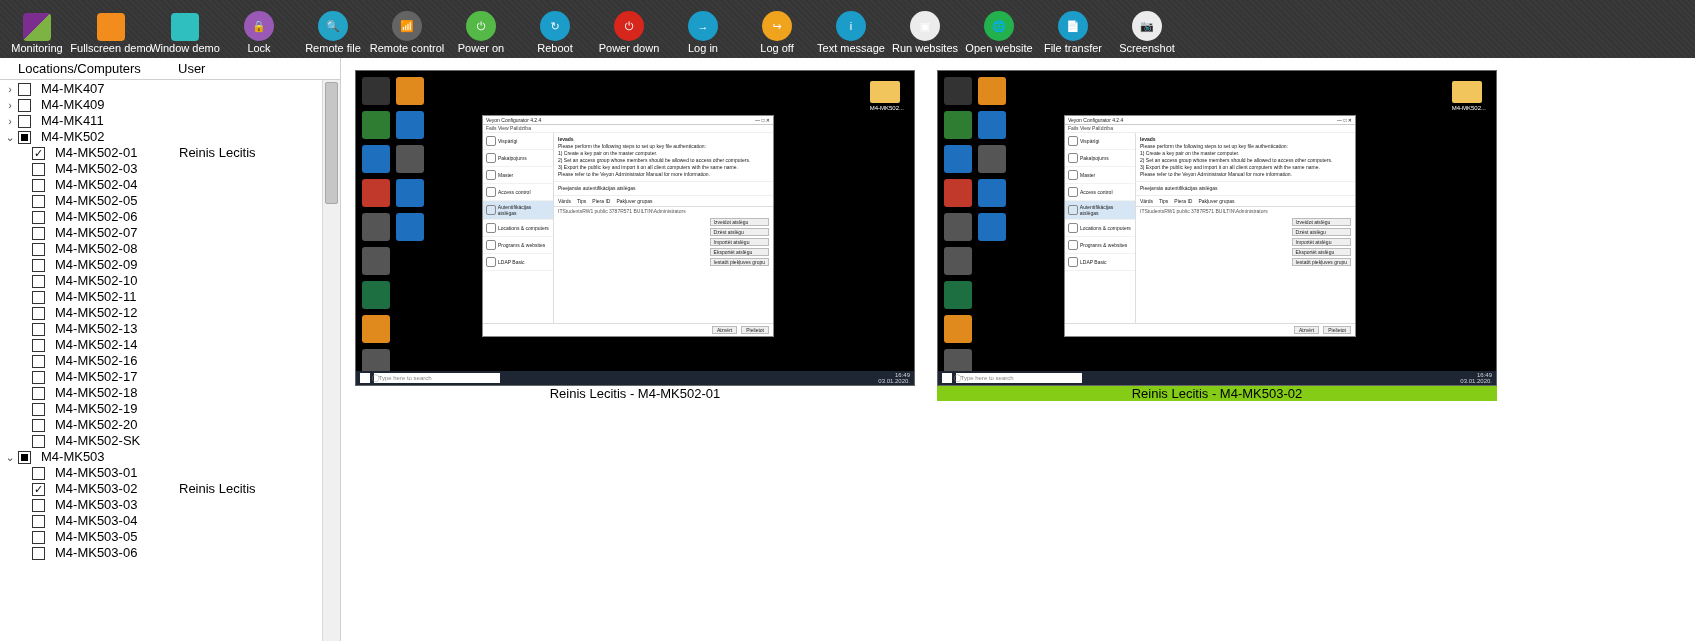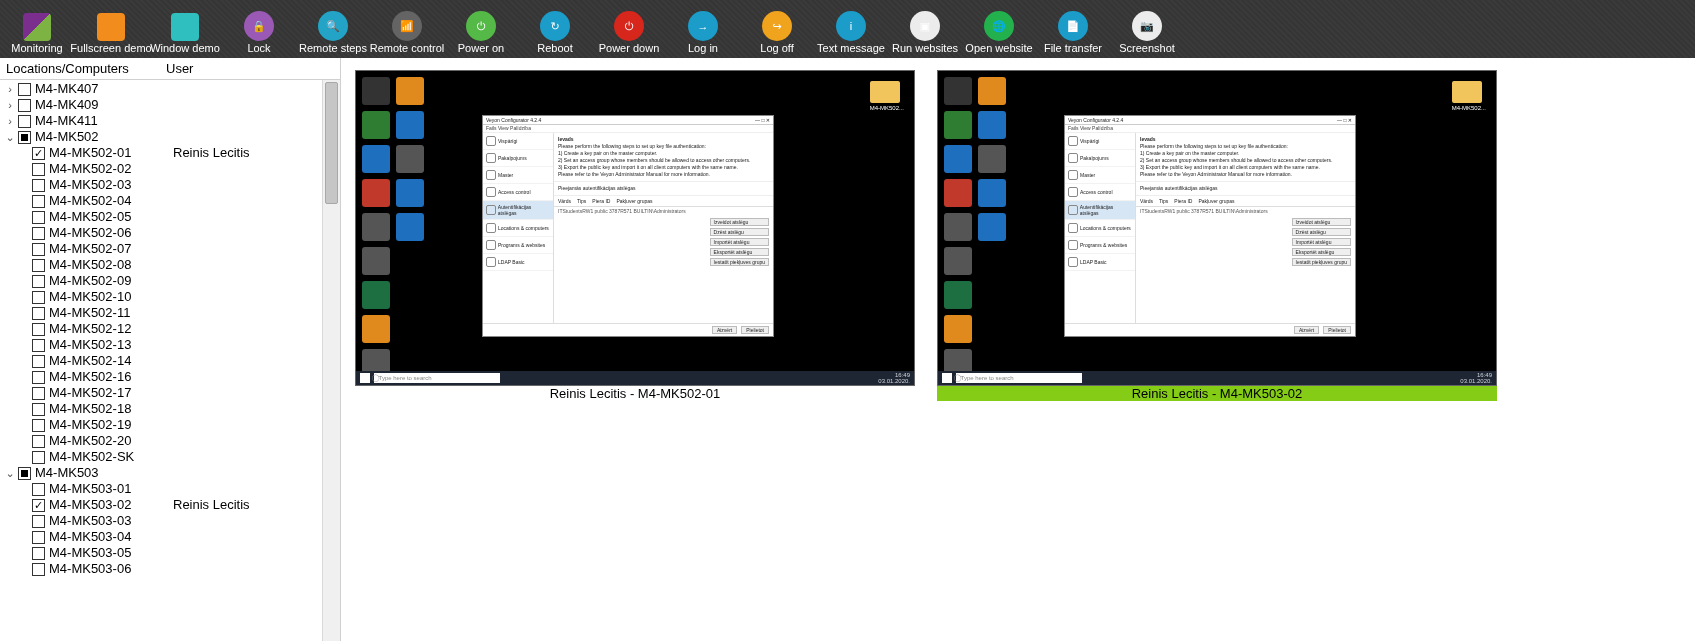--- a/index.html
+++ b/index.html
@@ -73,40 +73,40 @@
     display:flex;
     flex-direction:column;
     background:#fff;
   }
   .tree-header{
     display:flex;
     border-bottom:1px solid #d0d0d0;
     font-size:13px;
     padding:3px 6px;
   }
-  .th-col1{width:160px;}
+  .th-col1{width:160px;margin-left:12px;}
   .th-col2{flex:1;}
   .tree-body{
     flex:1;
     overflow:hidden;
     position:relative;
   }
   .tree-scroll{position:absolute;right:0;top:0;bottom:0;width:17px;background:#f0f0f0;border-left:1px solid #d9d9d9;}
   .tree-thumb{position:absolute;left:2px;right:2px;top:2px;height:120px;background:#c6c6c6;border:1px solid #a8a8a8;border-radius:2px;}
 
   .tree{padding:1px 0 0 4px;font-size:13px;}
   .row{display:flex;align-items:center;height:16px;line-height:16px;white-space:nowrap;}
   .indent0{padding-left:0;}
   .indent1{padding-left:14px;}
   .toggle{width:12px;text-align:center;color:#555;cursor:pointer;font-size:11px;}
   .toggle.blank{visibility:hidden;}
   .cbx{width:13px;height:13px;border:1px solid #333;margin:0 4px 0 2px;display:inline-flex;align-items:center;justify-content:center;background:#fff;box-sizing:border-box;cursor:pointer;}
   .cbx.checked::after{content:"✓";font-size:11px;line-height:11px;color:#000;}
   .cbx.mixed::after{content:"";width:7px;height:7px;background:#000;}
-  .lbl{display:inline-block;width:124px;}
+  .lbl{display:inline-block;width:124px;margin-left:6px;}
   .user{color:#000;}
 
   
   .right-pane{
     flex:1;
     background:#fff;
     padding:12px 14px;
     display:flex;
     gap:22px;
     align-items:flex-start;
@@ -206,21 +206,21 @@
         <span></span>
       </div>
       <div class="tb-lbl">Window demo</div>
     </div>
     <div class="tb-btn">
       <div class="tb-ico ico-round ico-lock">🔒</div>
       <div class="tb-lbl">Lock</div>
     </div>
     <div class="tb-btn">
       <div class="tb-ico ico-round ico-rview">🔍</div>
-      <div class="tb-lbl">Remote steps</div>
+      <div class="tb-lbl">Remote file</div>
     </div>
     <div class="tb-btn">
       <div class="tb-ico ico-round ico-rctrl">📶</div>
       <div class="tb-lbl">Remote control</div>
     </div>
     <div class="tb-btn">
       <div class="tb-ico ico-round ico-power">⏻</div>
       <div class="tb-lbl">Power on</div>
     </div>
     <div class="tb-btn">
@@ -288,25 +288,20 @@
           <div class="row indent0">
             <span class="toggle">⌄</span>
             <span class="cbx mixed"></span>
             <span class="lbl">M4-MK502</span>
           </div>
           <div class="row indent1">
             <span class="toggle blank"></span>
             <span class="cbx checked"></span>
             <span class="lbl">M4-MK502-01</span>
             <span class="user">Reinis Lecitis</span>
-          </div>
-          <div class="row indent1">
-            <span class="toggle blank"></span>
-            <span class="cbx"></span>
-            <span class="lbl">M4-MK502-02</span>
           </div>
           <div class="row indent1">
             <span class="toggle blank"></span>
             <span class="cbx"></span>
             <span class="lbl">M4-MK502-03</span>
           </div>
           <div class="row indent1">
             <span class="toggle blank"></span>
             <span class="cbx"></span>
             <span class="lbl">M4-MK502-04</span>

